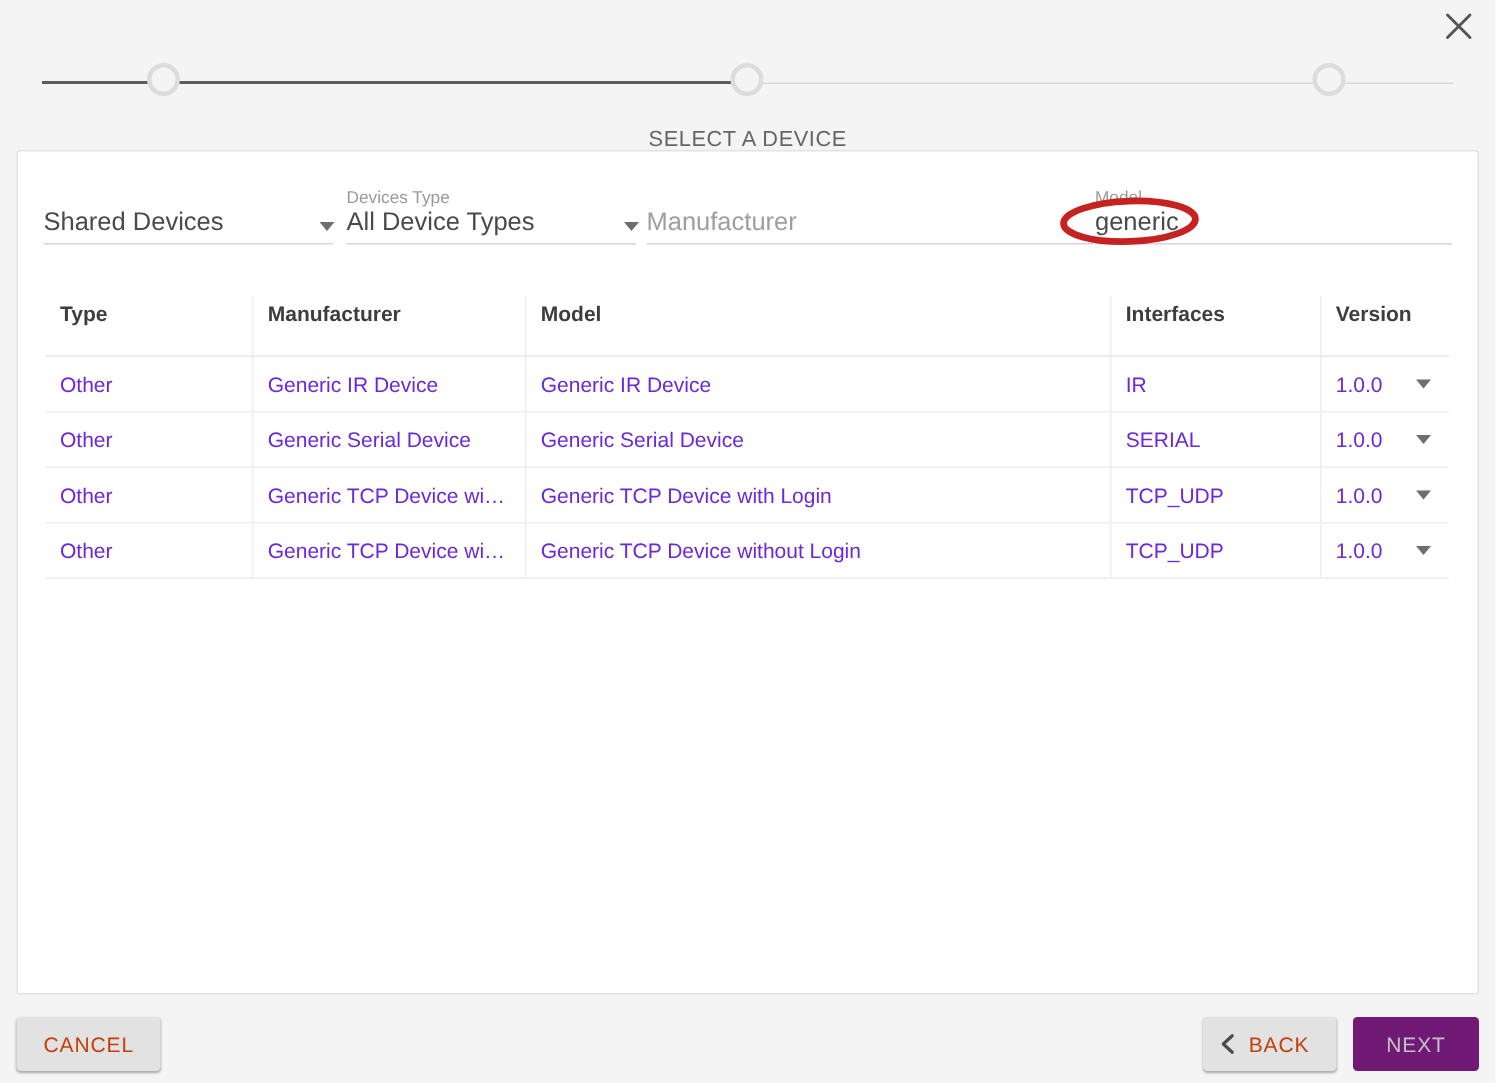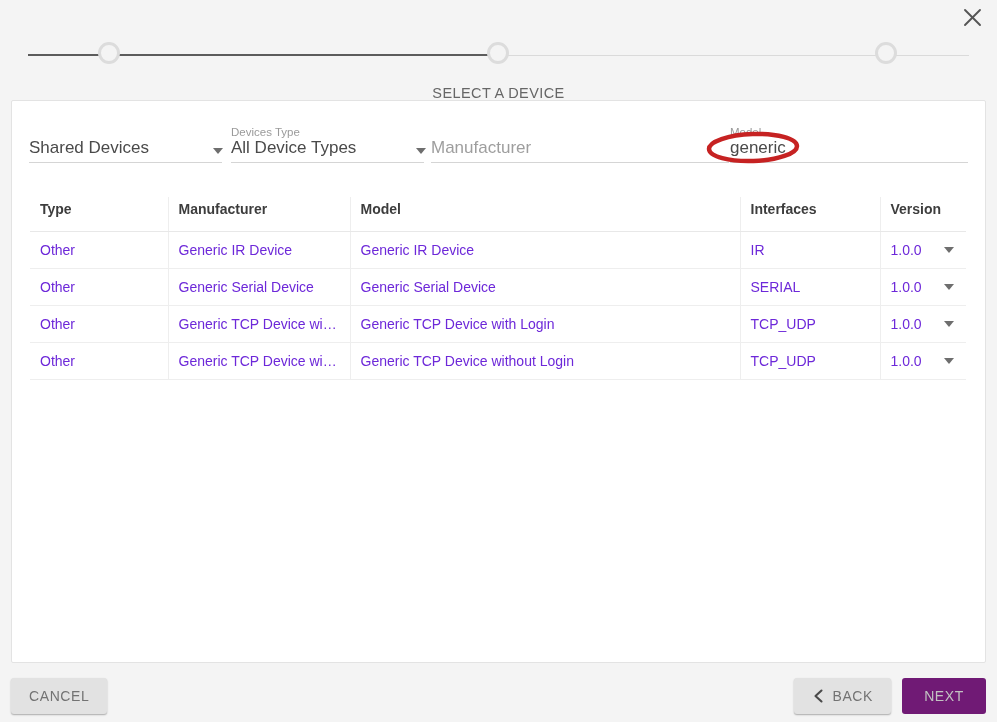--- a/index.html
+++ b/index.html
@@ -158,21 +158,21 @@
     width: 936px;
     border-collapse: collapse;
     font-size: 14px;
     table-layout: fixed;
   }
   .table th {
     text-align: left;
     font-size: 14px;
     font-weight: bold;
     color: #3d3d3d;
-    padding: 4px 10px 14px 10px;
+    padding: 4px 10px 20px 10px;
     border-bottom: 1px solid #e8e8e8;
     border-right: 1px solid #eeeeee;
     background: #ffffff;
     margin-top: 40px;
   }
   .table th:last-child,
   .table td:last-child { border-right: none; }
   .table td {
     padding: 10px 10px;
     color: #6d28d9;
@@ -209,32 +209,32 @@
 
   
   .btn {
     position: absolute;
     height: 36px;
     border: none;
     border-radius: 3px;
     font-family: "Liberation Sans", sans-serif;
     font-size: 14px;
     letter-spacing: 0.6px;
-    color: #737373;
+    color: #c2410c;
     background: #e2e2e2;
     box-shadow: 0 1px 2px rgba(0,0,0,0.22), 0 1px 1px rgba(0,0,0,0.10);
     cursor: pointer;
     display: flex;
     align-items: center;
     justify-content: center;
     padding: 0 18px;
     box-sizing: border-box;
   }
   .btn-cancel { left: 11px; top: 678px; }
-  .btn-back   { right: 106px; top: 678px; padding-left: 20px; text-align: right; }
+  .btn-back   { right: 106px; top: 678px; padding-left: 12px; text-align: right; }
   .btn-next {
     right: 11px;
     top: 678px;
     background: #701a75;
     color: #c2c2c2;
     box-shadow: none;
     cursor: default;
     width: 84px;
   }
   .back-chevron {

